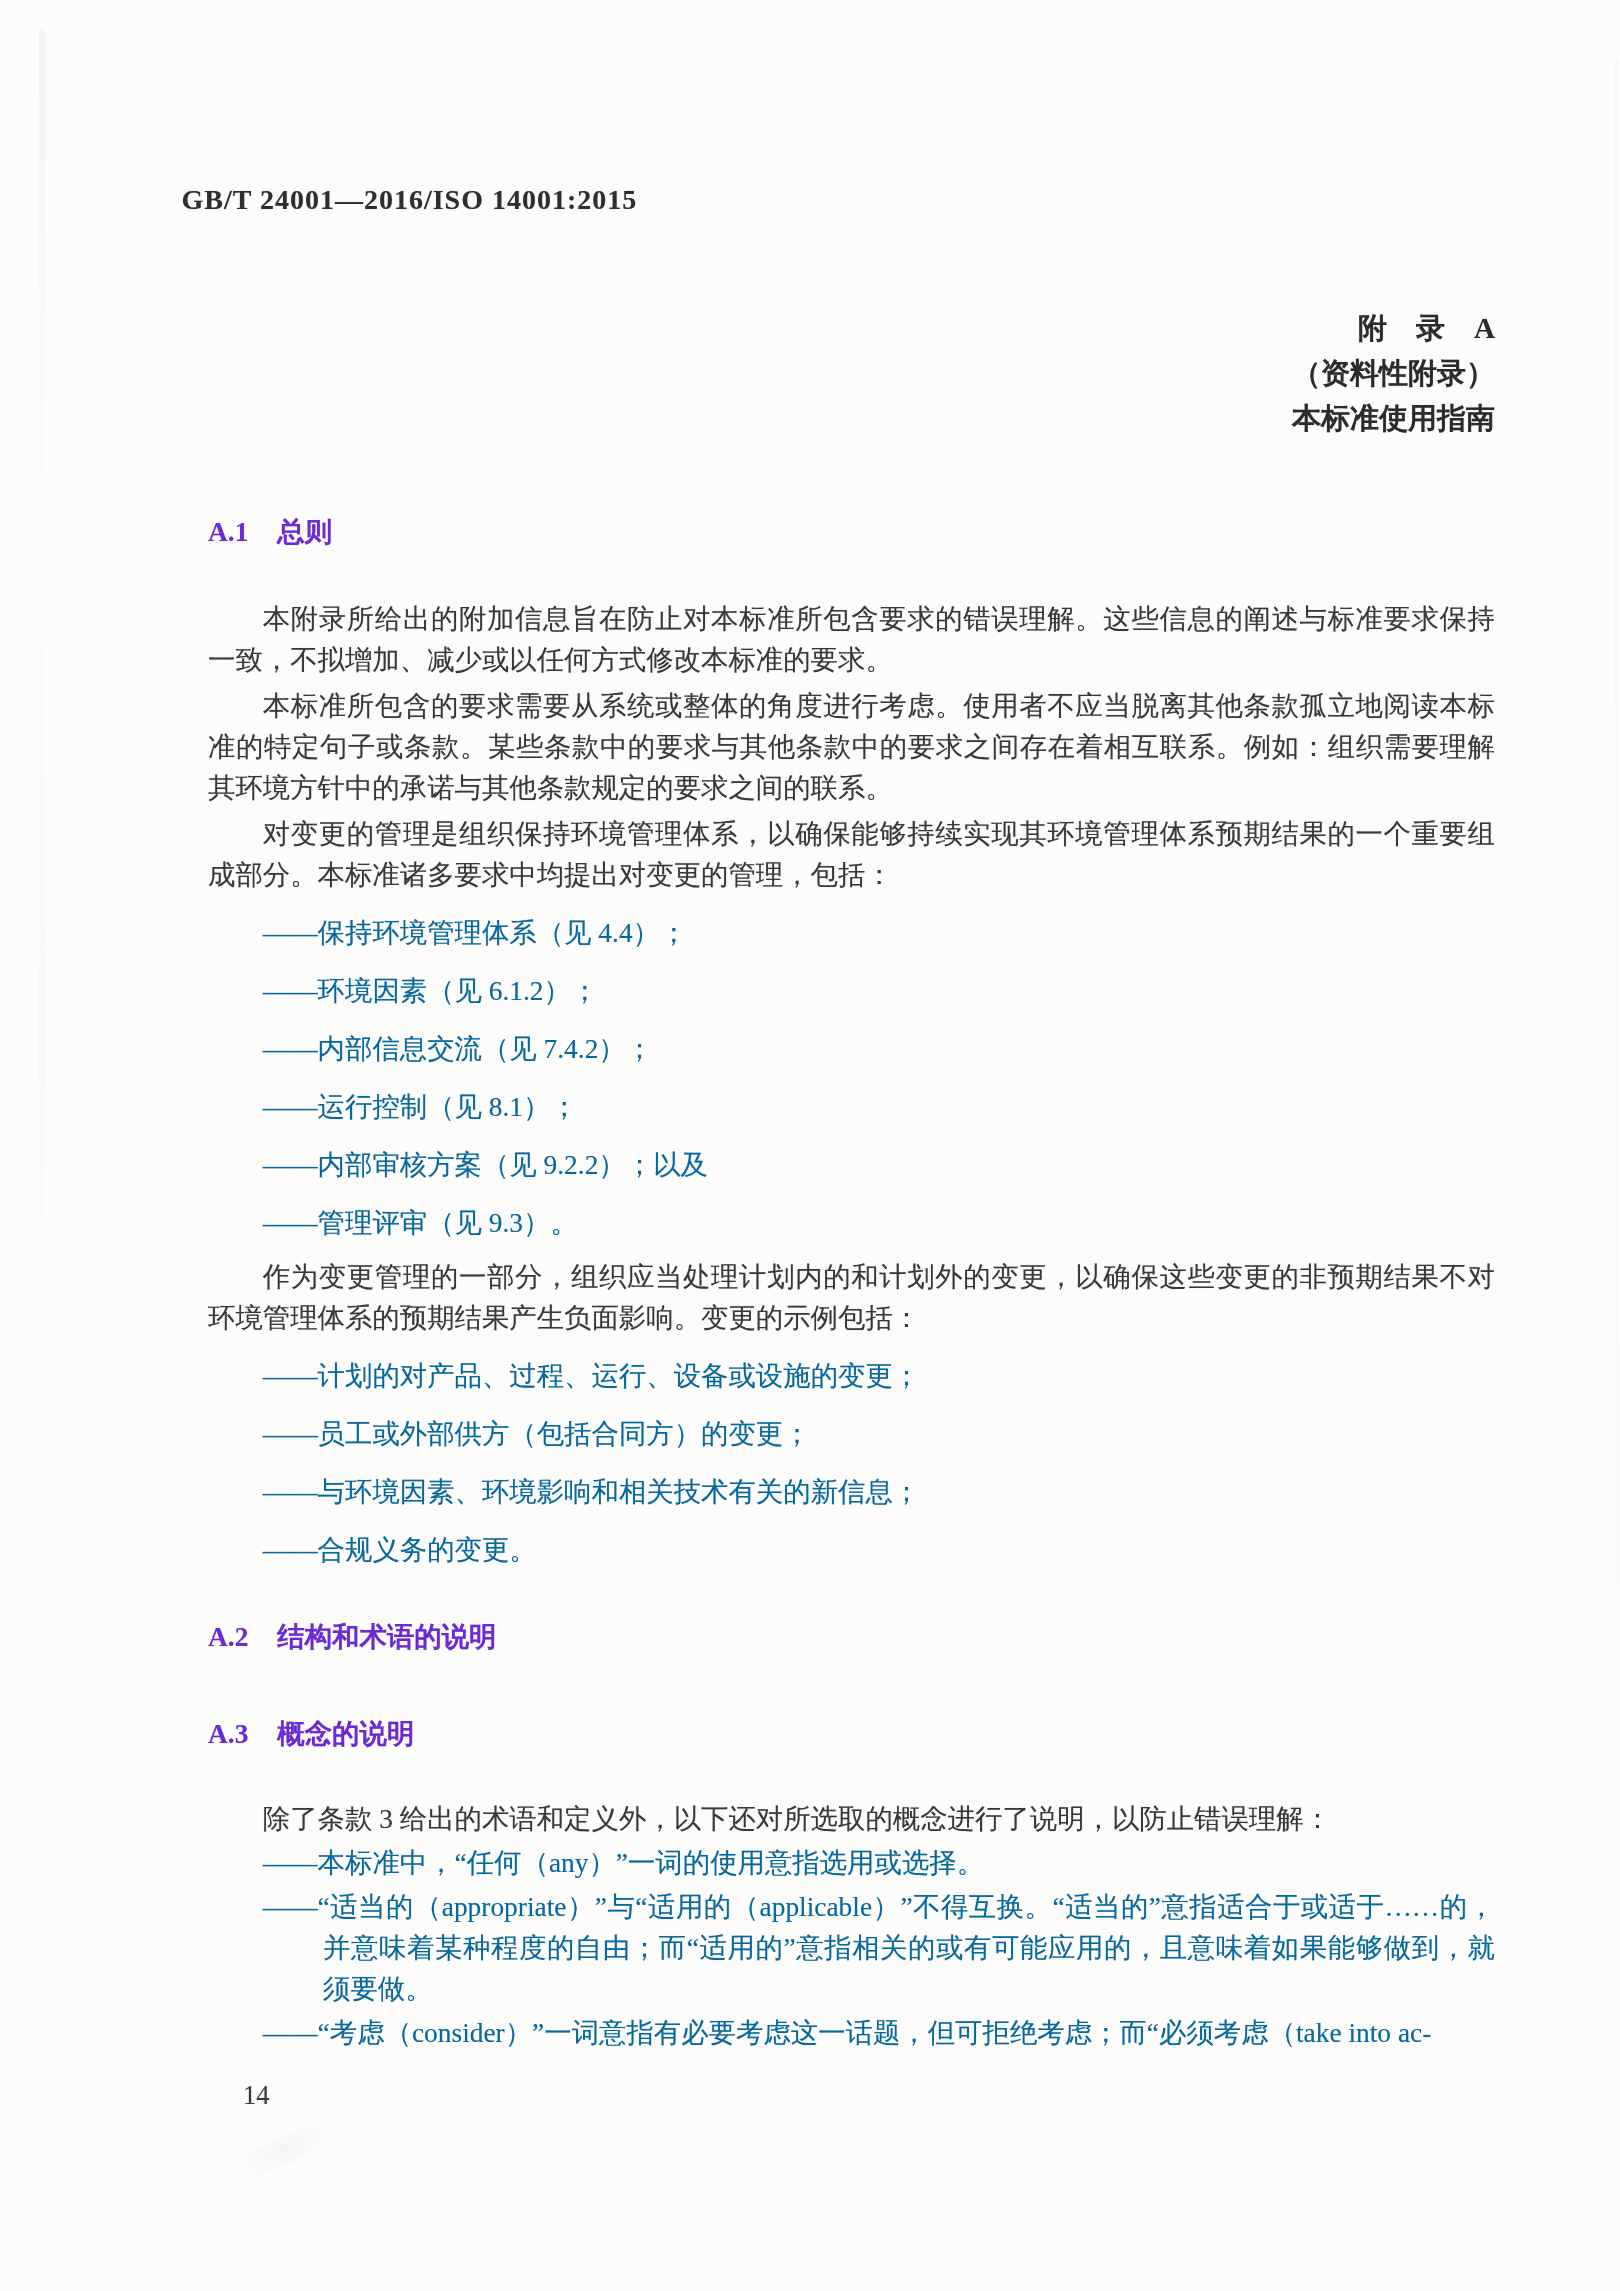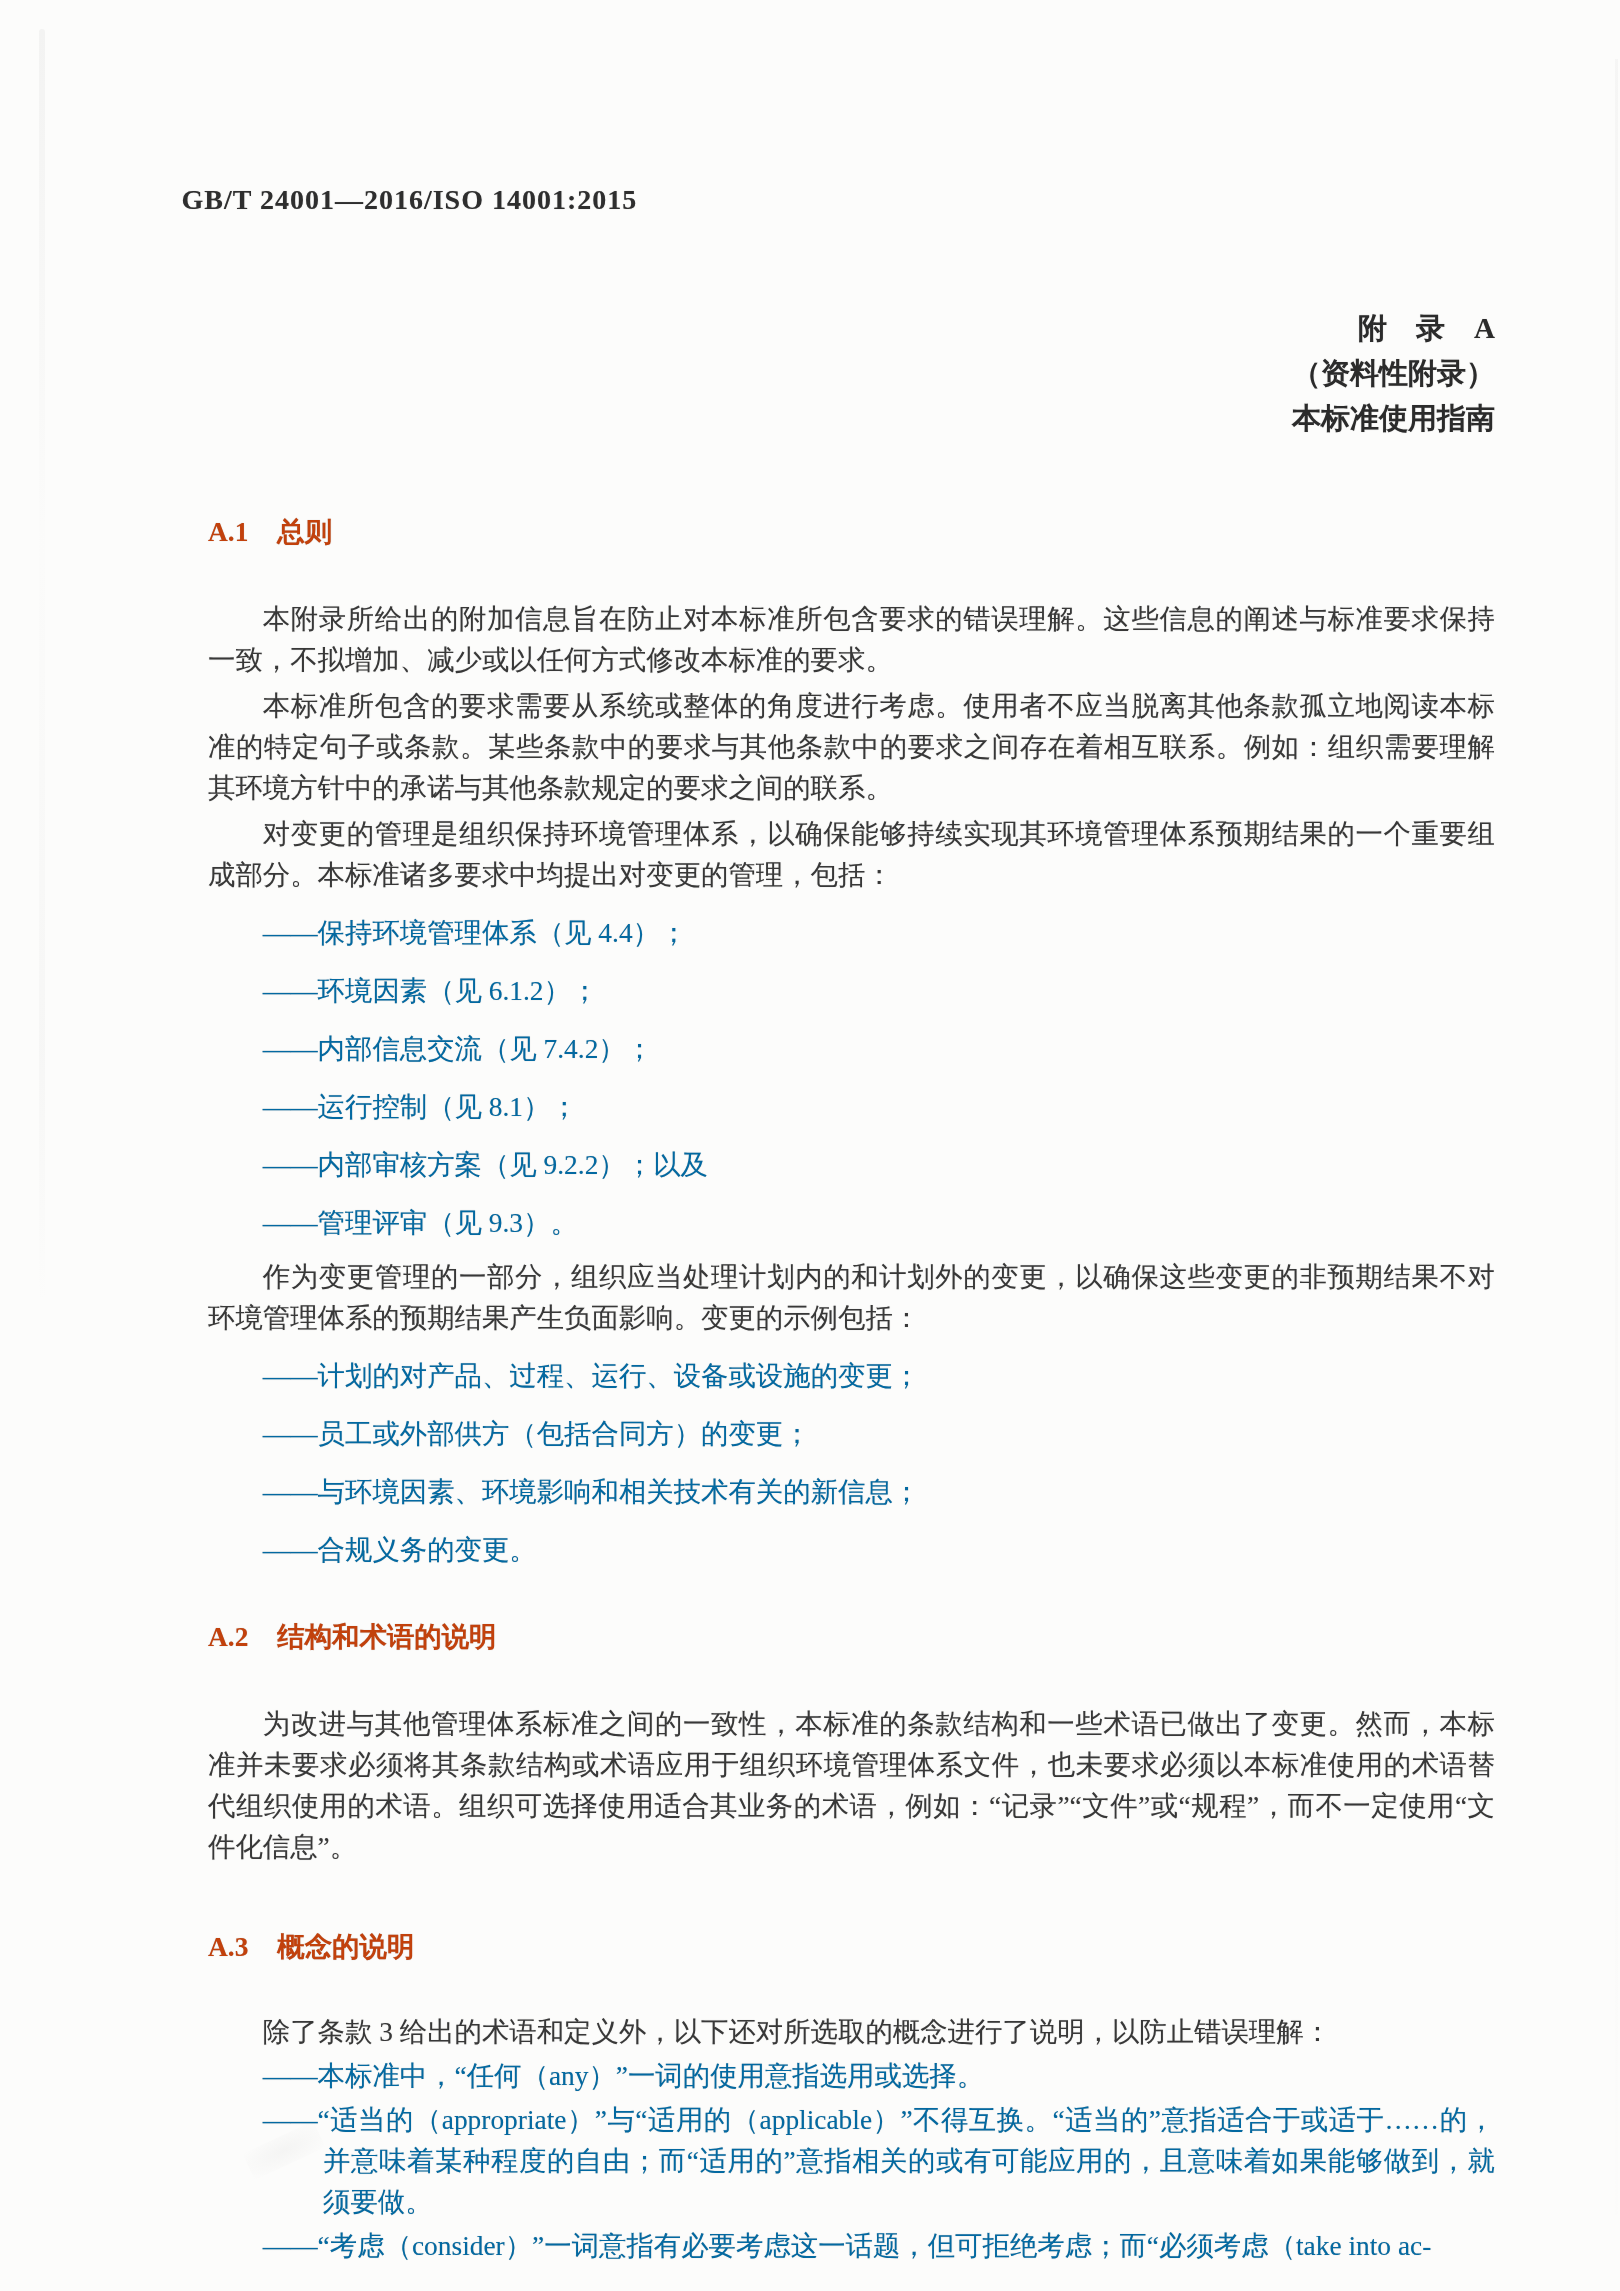--- a/index.html
+++ b/index.html
@@ -56,21 +56,21 @@
     font-weight: bold;
     font-size: 29px;
     line-height: 45px;
     color: #2b2b2b;
     text-shadow: 0 0 1px rgba(40,40,40,0.3);
     text-align: right;
   }
   .sec-heading {
     font-weight: bold;
     font-size: 27.4px;
-    color: #c2410c;
+    color: #6d28d9;
     text-shadow: 0 0 1px rgba(40,40,40,0.3);
   }
   .sec-num { margin-right: 29px; }
   .h-a1 { margin-top: 73px; margin-bottom: 49px; }
   .h-a2 { margin-top: 48px; margin-bottom: 49px; }
   .h-a3 { margin-top: 61px; margin-bottom: 47px; }
   .body-par {
     font-size: 27.4px;
     line-height: 41px;
     text-align: justify;
@@ -134,21 +134,20 @@
 
   <div class="dash-item">——计划的对产品、过程、运行、设备或设施的变更；</div>
   <div class="dash-item">——员工或外部供方（包括合同方）的变更；</div>
   <div class="dash-item">——与环境因素、环境影响和相关技术有关的新信息；</div>
   <div class="dash-item">——合规义务的变更。</div>
 
   <div class="sec-heading h-a2">
     <span class="sec-num">A.2</span><span>结构和术语的说明</span>
   </div>
 
-  <p class="body-par">为改进与其他管理体系标准之间的一致性，本标准的条款结构和一些术语已做出了变更。然而，本标准并未要求必须将其条款结构或术语应用于组织环境管理体系文件，也未要求必须以本标准使用的术语替代组织使用的术语。组织可选择使用适合其业务的术语，例如：“记录”“文件”或“规程”，而不一定使用“文件化信息”。</p>
 
   <div class="sec-heading h-a3">
     <span class="sec-num">A.3</span><span>概念的说明</span>
   </div>
 
   <p class="body-par">除了条款 3 给出的术语和定义外，以下还对所选取的概念进行了说明，以防止错误理解：</p>
 
   <div class="dash-item tight">——本标准中，“任何（any）”一词的使用意指选用或选择。</div>
   <div class="dash-item tight">——“适当的（appropriate）”与“适用的（applicable）”不得互换。“适当的”意指适合于或适于……的，并意味着某种程度的自由；而“适用的”意指相关的或有可能应用的，且意味着如果能够做到，就须要做。</div>
   <div class="dash-item tight">——“考虑（consider）”一词意指有必要考虑这一话题，但可拒绝考虑；而“必须考虑（take into ac-</div>

